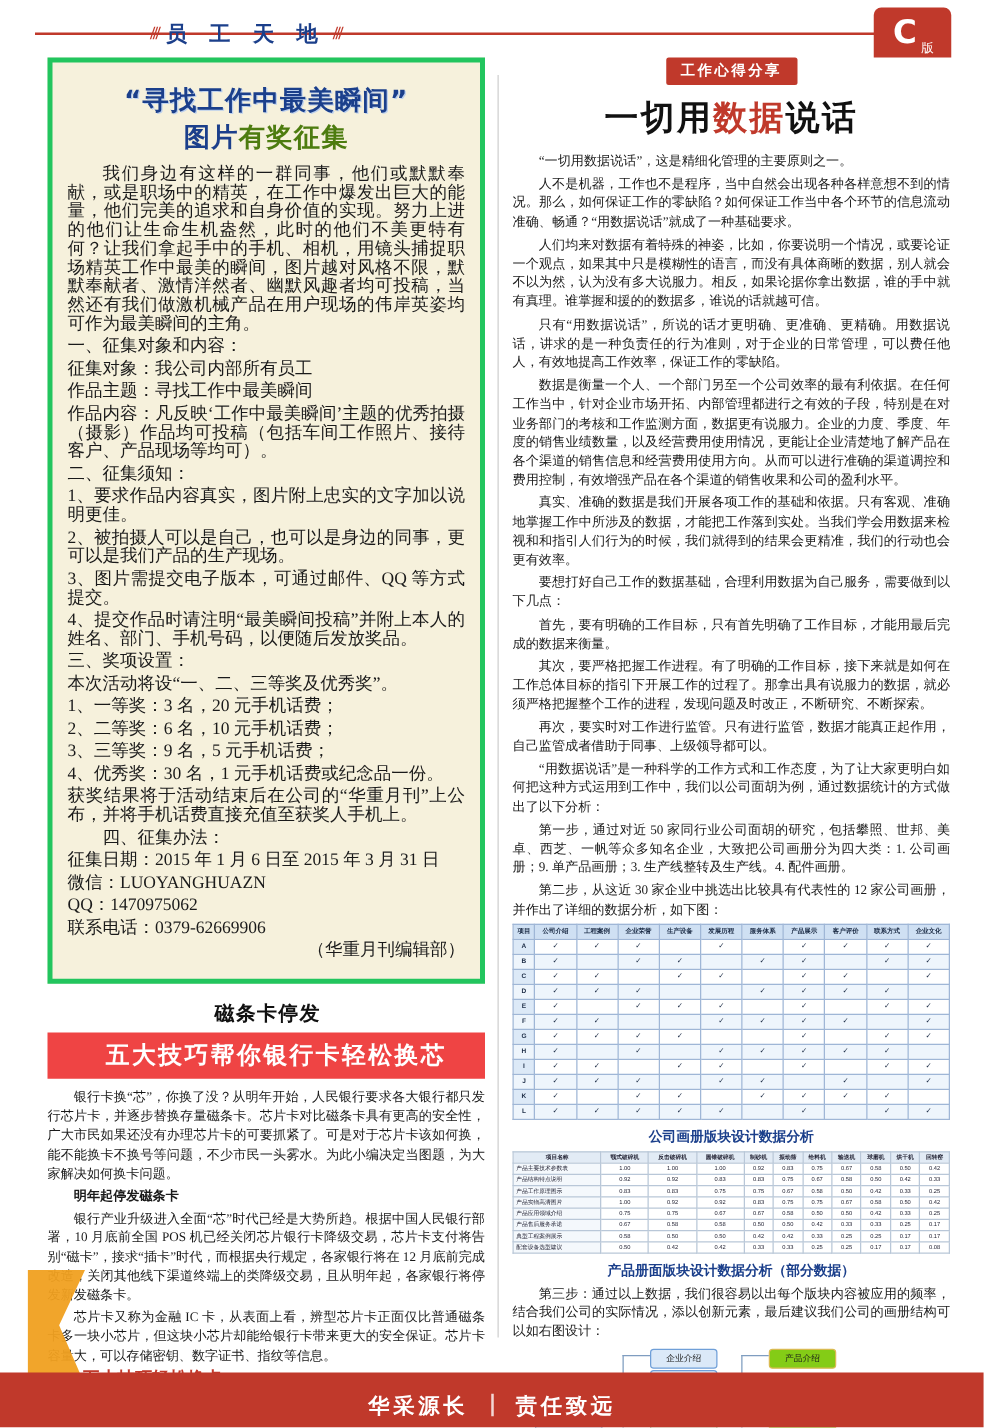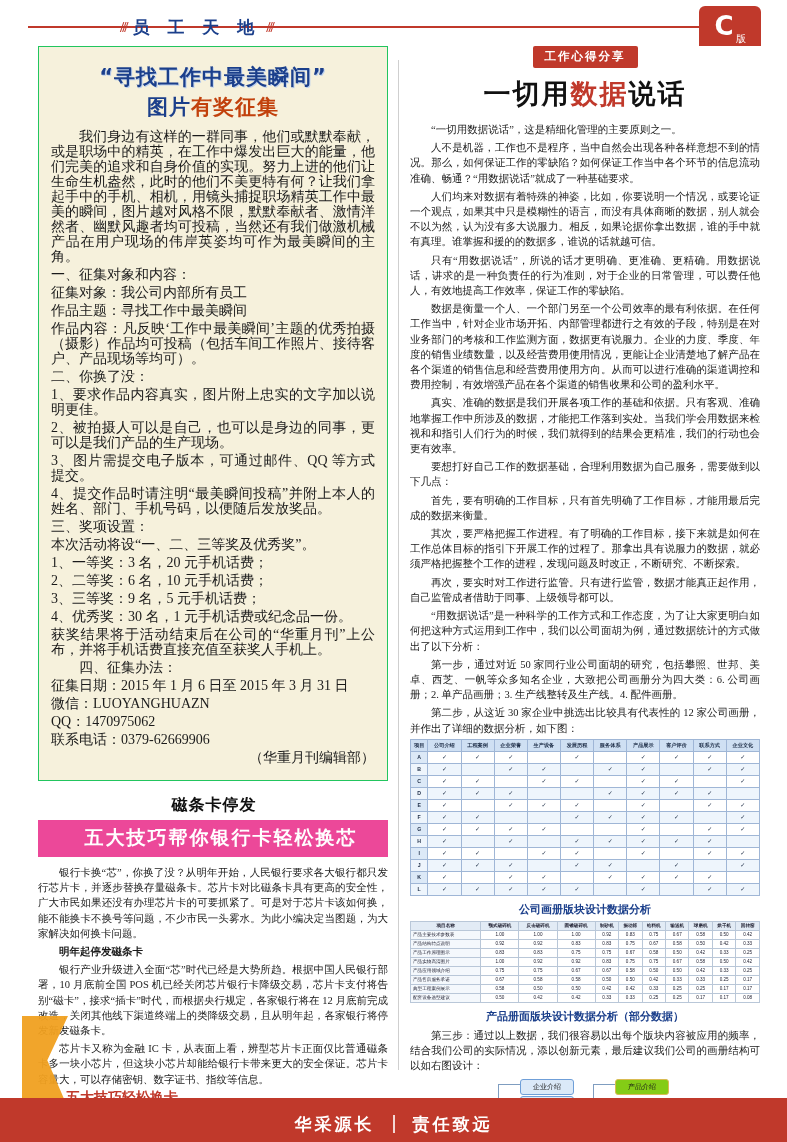--- a/index.html
+++ b/index.html
@@ -39,21 +39,21 @@
   .col-right{position:absolute;left:410px;top:46px;width:350px;}
   .divider{
     position:absolute;left:398px;top:60px;width:0;height:1010px;
     border-left:1px solid #cfcfcf;
   }
 
   
   .callbox{
     position:relative;
     background:#f6f1dc;
-    border:1px solid #22c55e;
+    border:4px solid #22c55e;
     padding:10px 12px 12px 12px;
   }
   .callbox .hdr1{
     text-align:center;
     font-family:"DejaVu Sans",sans-serif;
     font-weight:bold;
     color:#1b3f8b;
     font-size:21px;
     letter-spacing:1px;
     text-shadow:1px 1px 0 #bcd0ee;
@@ -61,40 +61,40 @@
   }
   .callbox .hdr2{
     text-align:center;
     font-family:"DejaVu Sans",sans-serif;
     font-weight:bold;
     font-size:21px;
     letter-spacing:1px;
     margin:0 0 8px 0;
   }
   .hdr2 .blue{color:#1b3f8b;}
-  .hdr2 .red{color:#c2410c;}
+  .hdr2 .red{color:#4d7c0f;}
   .callbox p{
     margin:0 0 3px 0;
     font-size:14px;
     line-height:15px;
     text-align:justify;
     text-indent:2em;
     color:#1a1a1a;
   }
   .callbox p.noind{text-indent:0;}
   .callbox p.right{text-align:right;text-indent:0;}
 
   
   .sub-kicker{
     font-family:"DejaVu Sans",sans-serif;
     font-weight:bold;font-size:16px;color:#111;
     margin:14px 0 4px 2px;letter-spacing:1px;text-align:center;
   }
   .redbar-title{
-    background:#ec4899;color:#ffffff;
+    background:#ef4444;color:#ffffff;
     font-family:"DejaVu Sans",sans-serif;font-weight:bold;
     font-size:19px;letter-spacing:2px;
     text-align:center;padding:5px 0 6px 16px;margin-bottom:8px;
   }
   .body-text p{
     margin:0 0 3px 0;font-size:10.5px;line-height:15.2px;
     text-align:justify;text-indent:2em;color:#1a1a1a;
   }
   .sec-head{
     font-family:"DejaVu Sans",sans-serif;font-weight:bold;
@@ -205,21 +205,21 @@
     <div class="callbox">
       <div class="hdr1">“寻找工作中最美瞬间”</div>
       <div class="hdr2">
         <span class="blue">图片</span><span class="red">有奖征集</span>
       </div>
       <p>我们身边有这样的一群同事，他们或默默奉献，或是职场中的精英，在工作中爆发出巨大的能量，他们完美的追求和自身价值的实现。努力上进的他们让生命生机盎然，此时的他们不美更特有何？让我们拿起手中的手机、相机，用镜头捕捉职场精英工作中最美的瞬间，图片越对风格不限，默默奉献者、激情洋然者、幽默风趣者均可投稿，当然还有我们做激机械产品在用户现场的伟岸英姿均可作为最美瞬间的主角。</p>
       <p class="noind">一、征集对象和内容：</p>
       <p class="noind">征集对象：我公司内部所有员工</p>
       <p class="noind">作品主题：寻找工作中最美瞬间</p>
       <p class="noind">作品内容：凡反映‘工作中最美瞬间’主题的优秀拍摄（摄影）作品均可投稿（包括车间工作照片、接待客户、产品现场等均可）。</p>
-      <p class="noind">二、你换了没：</p>
+      <p class="noind">二、征集须知：</p>
       <p class="noind">1、要求作品内容真实，图片附上忠实的文字加以说明更佳。</p>
       <p class="noind">2、被拍摄人可以是自己，也可以是身边的同事，更可以是我们产品的生产现场。</p>
       <p class="noind">3、图片需提交电子版本，可通过邮件、QQ 等方式提交。</p>
       <p class="noind">4、提交作品时请注明“最美瞬间投稿”并附上本人的姓名、部门、手机号码，以便随后发放奖品。</p>
       <p class="noind">三、奖项设置：</p>
       <p class="noind">本次活动将设“一、二、三等奖及优秀奖”。</p>
       <p class="noind">1、一等奖：3 名，20 元手机话费；</p>
       <p class="noind">2、二等奖：6 名，10 元手机话费；</p>
       <p class="noind">3、三等奖：9 名，5 元手机话费；</p>
       <p class="noind">4、优秀奖：30 名，1 元手机话费或纪念品一份。</p>
@@ -262,21 +262,21 @@
       <p>人不是机器，工作也不是程序，当中自然会出现各种各样意想不到的情况。那么，如何保证工作的零缺陷？如何保证工作当中各个环节的信息流动准确、畅通？“用数据说话”就成了一种基础要求。</p>
       <p>人们均来对数据有着特殊的神姿，比如，你要说明一个情况，或要论证一个观点，如果其中只是模糊性的语言，而没有具体商晰的数据，别人就会不以为然，认为没有多大说服力。相反，如果论据你拿出数据，谁的手中就有真理。谁掌握和援的的数据多，谁说的话就越可信。</p>
       <p>只有“用数据说话”，所说的话才更明确、更准确、更精确。用数据说话，讲求的是一种负责任的行为准则，对于企业的日常管理，可以费任他人，有效地提高工作效率，保证工作的零缺陷。</p>
       <p>数据是衡量一个人、一个部门另至一个公司效率的最有利依据。在任何工作当中，针对企业市场开拓、内部管理都进行之有效的子段，特别是在对业务部门的考核和工作监测方面，数据更有说服力。企业的力度、季度、年度的销售业绩数量，以及经营费用使用情况，更能让企业清楚地了解产品在各个渠道的销售信息和经营费用使用方向。从而可以进行准确的渠道调控和费用控制，有效增强产品在各个渠道的销售收果和公司的盈利水平。</p>
       <p>真实、准确的数据是我们开展各项工作的基础和依据。只有客观、准确地掌握工作中所涉及的数据，才能把工作落到实处。当我们学会用数据来检视和和指引人们行为的时候，我们就得到的结果会更精准，我们的行动也会更有效率。</p>
       <p>要想打好自己工作的数据基础，合理利用数据为自己服务，需要做到以下几点：</p>
       <p>首先，要有明确的工作目标，只有首先明确了工作目标，才能用最后完成的数据来衡量。</p>
       <p>其次，要严格把握工作进程。有了明确的工作目标，接下来就是如何在工作总体目标的指引下开展工作的过程了。那拿出具有说服力的数据，就必须严格把握整个工作的进程，发现问题及时改正，不断研究、不断探索。</p>
       <p>再次，要实时对工作进行监管。只有进行监管，数据才能真正起作用，自己监管成者借助于同事、上级领导都可以。</p>
       <p>“用数据说话”是一种科学的工作方式和工作态度，为了让大家更明白如何把这种方式运用到工作中，我们以公司面胡为例，通过数据统计的方式做出了以下分析：</p>
-      <p>第一步，通过对近 50 家同行业公司面胡的研究，包括攀照、世邦、美卓、西芝、一帆等众多知名企业，大致把公司画册分为四大类：6. 公司画册；2. 单产品画册；3. 生产线整转及生产线。4. 配件画册。</p>
+      <p>第一步，通过对近 50 家同行业公司面胡的研究，包括攀照、世邦、美卓、西芝、一帆等众多知名企业，大致把公司画册分为四大类：1. 公司画册；9. 单产品画册；3. 生产线整转及生产线。4. 配件画册。</p>
       <p>第二步，从这近 30 家企业中挑选出比较具有代表性的 12 家公司画册，并作出了详细的数据分析，如下图：</p>
     </div>
 
     <table class="grid">
       <thead>
         <tr>
           <th>项目</th>
           <th>公司介绍</th>
           <th>工程案例</th>
           <th>企业荣誉</th>

